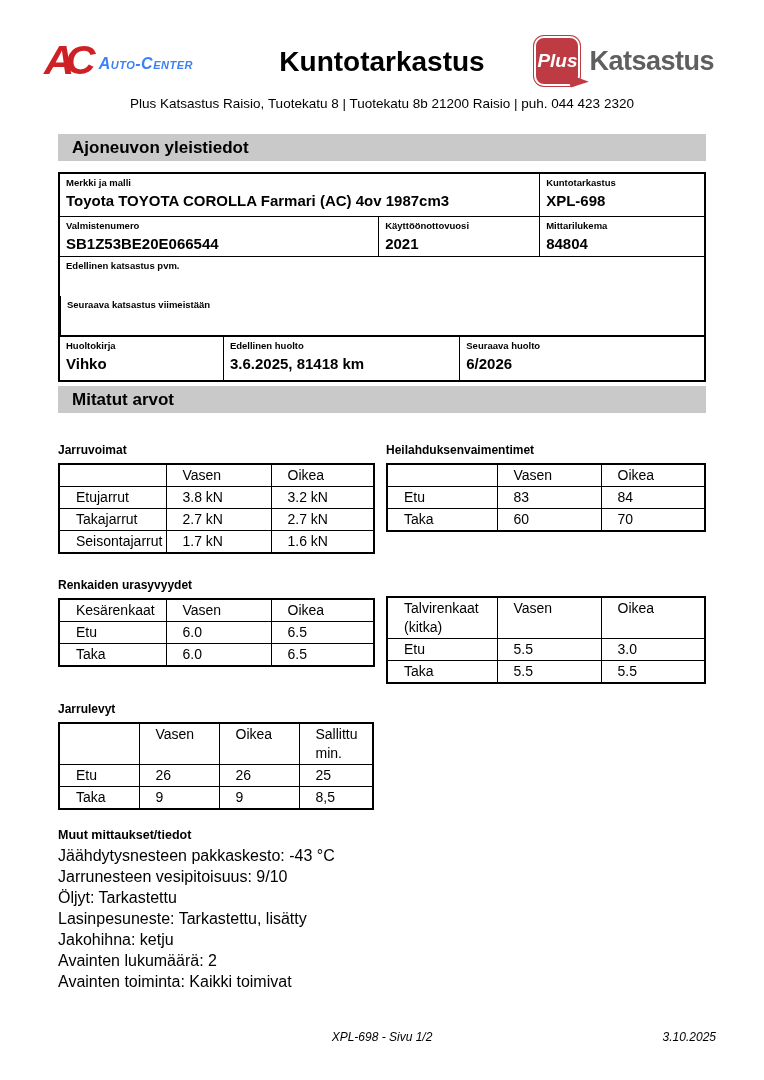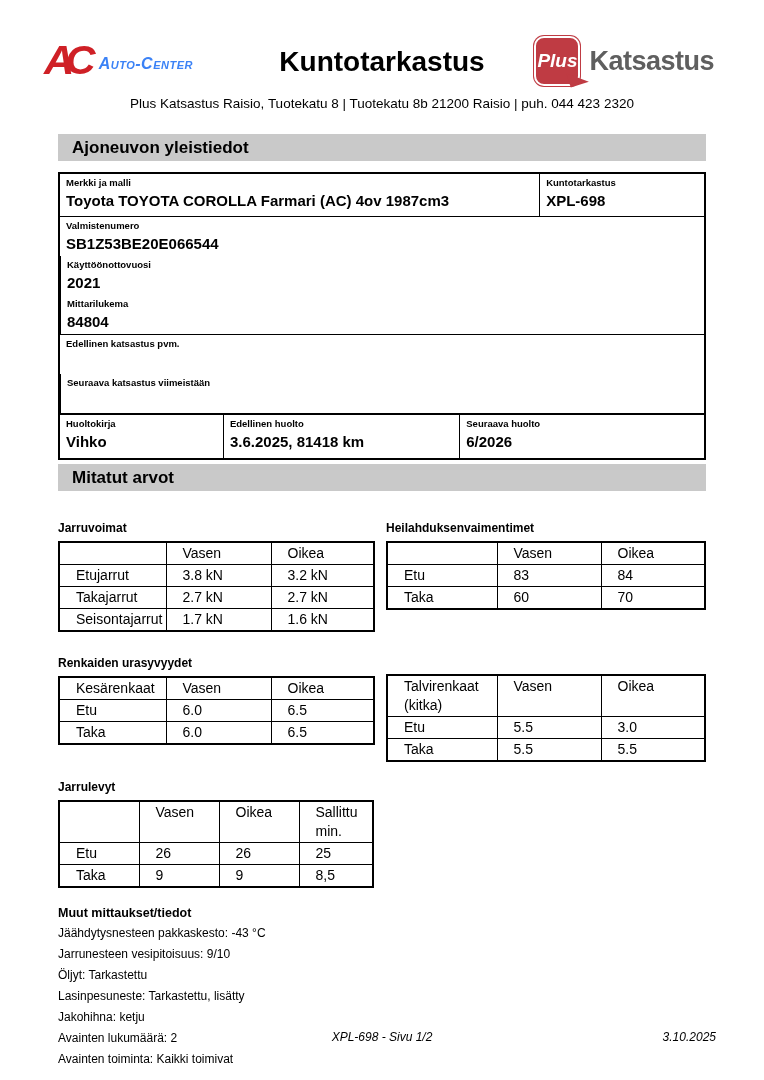--- a/index.html
+++ b/index.html
@@ -22,21 +22,21 @@
   
   .section-bar{margin:0 58px;background:#c9c9c9;height:27px;line-height:27px;font-size:17px;font-weight:bold;padding-left:14px;box-sizing:border-box;}
   .bar1{margin-top:22px;}
   .bar2{margin-top:4px;}
 
   
   .info-table{margin:11px 58px 0;border:2px solid #000;}
   .irow{display:flex;}
   .irow + .irow{border-top:1px solid #000;}
   .irow.r1{min-height:42px;}
-  .irow.r2{min-height:38px;flex-direction:column;}
+  .irow.r2{min-height:38px;}
   .irow.r3{min-height:40px;flex-direction:column;}
   .irow.r4{min-height:43px;border-top:2px solid #000;}
   .icell{box-sizing:border-box;padding:3px 6px;font-weight:bold;}
   .icell + .icell{border-left:1px solid #000;}
   .ilabel{font-size:9.5px;line-height:12px;}
   .ivalue{font-size:15px;line-height:19px;margin-top:2px;min-height:19px;}
   .w744{width:74.4%;} .w256{width:25.6%;} .w494{width:49.4%;} .w250{width:25%;}
   .w506{width:50.6%;} .w253{width:25.3%;} .w367{width:36.7%;} .w380{width:38%;}
 
   
@@ -53,21 +53,21 @@
   .mtable th,.mtable td{border:1px solid #000;font-size:14px;font-weight:normal;text-align:left;vertical-align:top;padding:1px 16px;line-height:19px;box-sizing:border-box;}
   .mtable tr{height:22px;}
   .mtable tr.tall{height:40px;}
   .lc0{width:107px;} .lc1{width:105px;} .lc2{width:103px;}
   .rc0{width:110px;} .rc1{width:104px;} .rc2{width:104px;}
   .dc0{width:80px;} .dc1{width:80px;} .dc2{width:80px;} .dc3{width:74px;}
 
   
   .other{margin:18px 58px 0;}
   .other-title{font-size:12.5px;font-weight:bold;margin-bottom:3px;}
-  .other-line{font-size:12px;line-height:21px;}
+  .other-line{font-size:16px;line-height:21px;}
 
   
   .footer{position:absolute;top:1030px;left:0;right:0;height:16px;font-size:12px;font-style:italic;padding-left:23px;}
   .footer-page{position:absolute;left:0;right:0;text-align:center;}
   .footer-date{position:absolute;right:48px;}
 </style>
 </head>
 <body>
 
 <div class="page">

